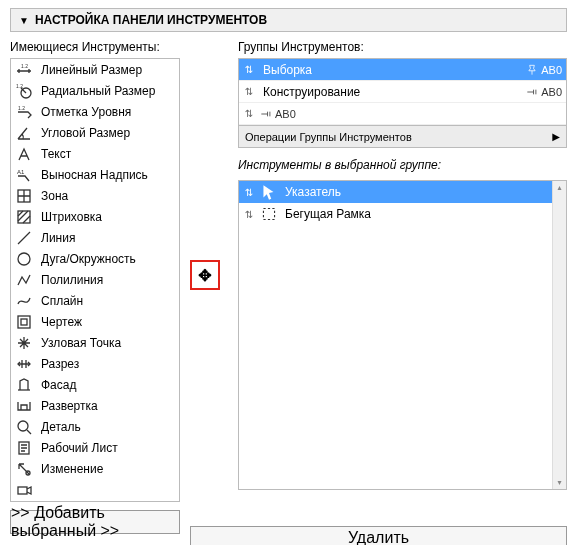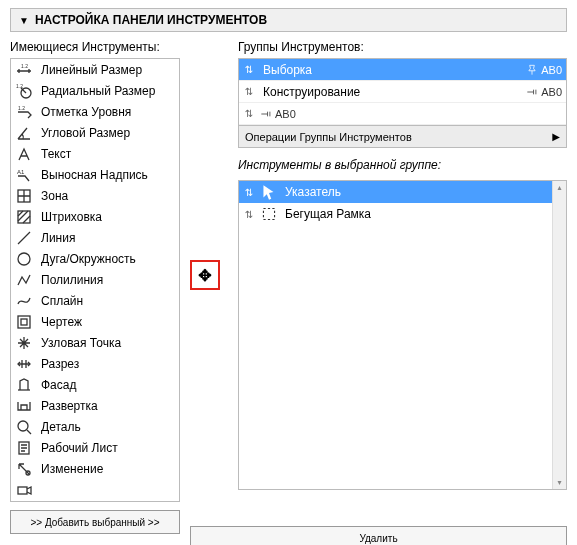--- a/index.html
+++ b/index.html
@@ -31,21 +31,21 @@
 .ops-row .tri-r { font-size: 10px; }
 .subgroup-box { border: 1px solid #bbb; margin-top: 4px; height: 310px; position: relative; }
 .sub-row { display: flex; align-items: center; height: 22px; }
 .sub-row.selected { background: #4a9eff; color: #fff; }
 .sub-row .handle { width: 20px; display: flex; align-items: center; justify-content: center; font-size: 10px; color: #666; }
 .sub-row.selected .handle { color: #fff; }
 .sub-row .icon-slot { width: 20px; display:flex; align-items:center; justify-content:center; }
 .sub-row .label { padding-left: 6px; }
 .scroll-stub { position:absolute; right:0; top:0; bottom:0; width:14px; background:#f0f0f0; border-left:1px solid #ddd; display:flex; flex-direction:column; justify-content:space-between; align-items:center; font-size:8px; color:#888; padding:2px 0;}
 .bottom-buttons { display: flex; gap: 10px; margin-top: 8px; }
-.btn { border: 1px solid #999; background: #f6f6f6; height: 24px; display: flex; align-items: center; justify-content: center; font-size: 10px; cursor: pointer; }
+.btn { border: 1px solid #999; background: #f6f6f6; height: 24px; display: flex; align-items: center; justify-content: center; font-size: 16px; cursor: pointer; }
 .btn-add { width: 170px; }
 .btn-del { flex: 1; margin-top: 16px; }
 .overlay-handle { position: absolute; left: 190px; top: 260px; width: 30px; height: 30px; border: 2px solid #e2231a; display:flex; align-items:center; justify-content:center; font-size:16px; font-weight:bold; background:#fff; }
 .sep { margin-top: 10px; font-style: italic; }
 </style>
 </head>
 <body>
 
 <div class="panel">
   <div class="panel-header">

